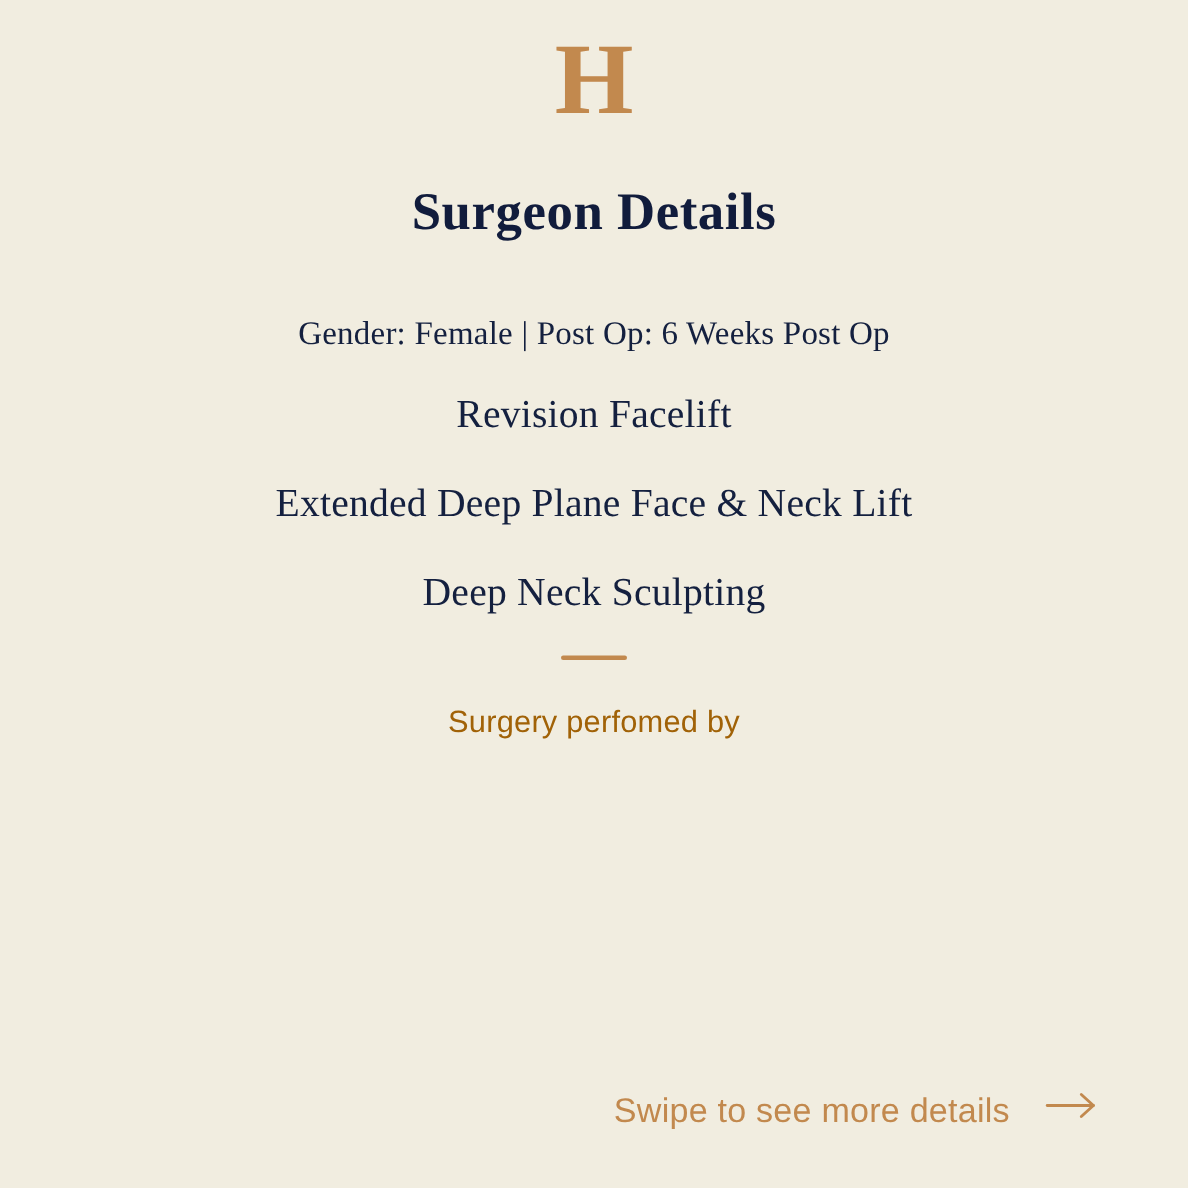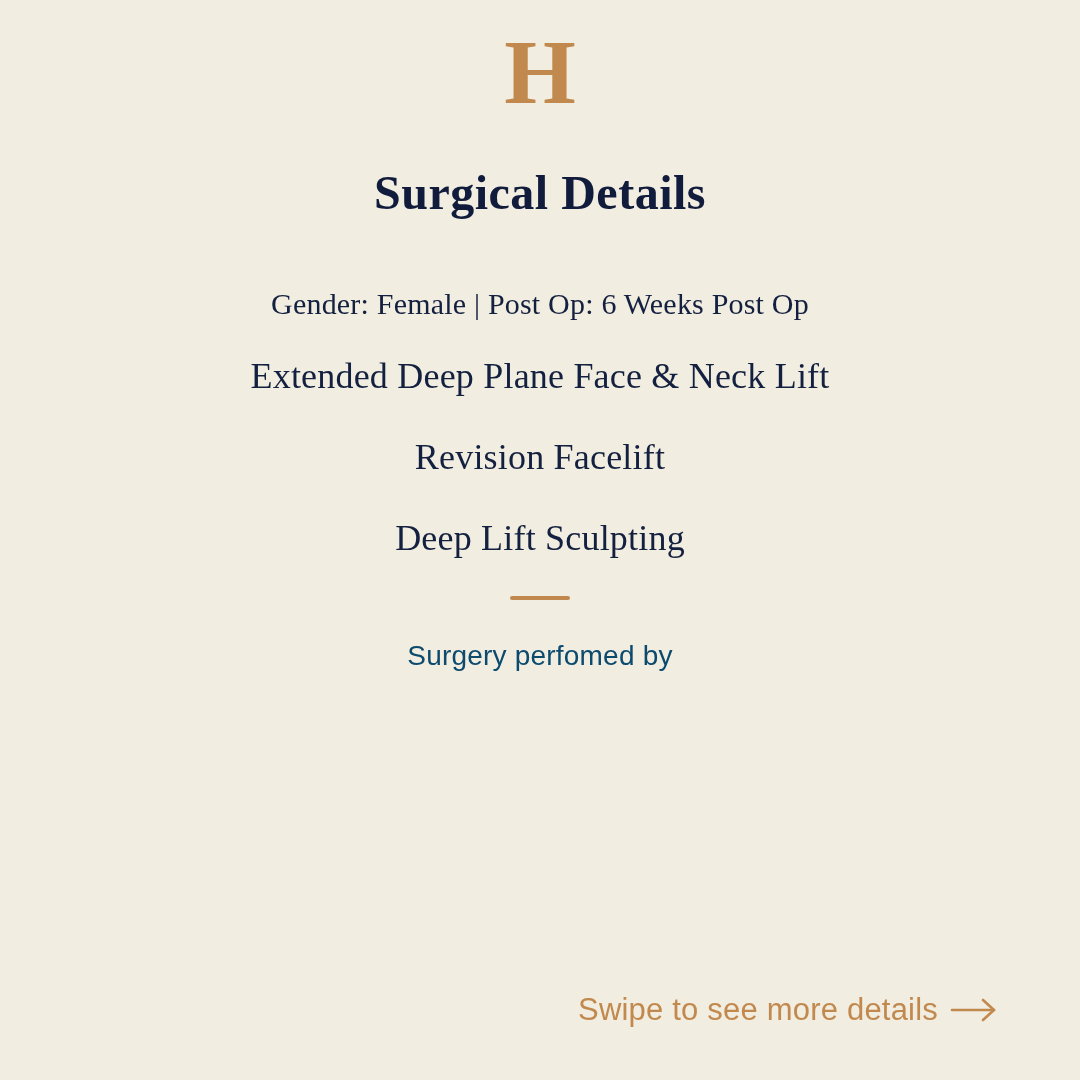--- a/index.html
+++ b/index.html
@@ -93,43 +93,43 @@
     border-radius: 2px;
   }
 
   
   .credit {
     position: absolute;
     top: 638px;
     left: 0;
     width: 1080px;
     text-align: center;
-    color: #0c4a6e;
+    color: #a16207;
   }
   .credit-by {
     font-size: 28px;
     line-height: 1.25;
     letter-spacing: 0.2px;
     margin-bottom: 10px;
   }
   .credit-name {
     font-size: 29px;
     font-weight: 700;
     line-height: 1.25;
     letter-spacing: 0.1px;
   }
 
   
   .swipe {
     position: absolute;
     right: 82px;
     bottom: 52px;
     display: flex;
-    align-items: center;
-    gap: 12px;
+    align-items: flex-start;
+    gap: 32px;
     color: #c2894e;
   }
   .swipe-label {
     font-size: 31px;
     letter-spacing: 0.2px;
     color: #c2894e;
     white-space: nowrap;
   }
   .swipe-arrow {
     display: block;
@@ -139,27 +139,27 @@
 </style>
 </head>
 <body>
 
 <div class="card">
 
   <div class="logo-wrap">
     <span class="logo-mark">H</span>
   </div>
 
-  <div class="title">Surgical Details</div>
+  <div class="title">Surgeon Details</div>
 
   <div class="details">
     <div class="meta-line">Gender: Female | Post Op: 6 Weeks Post Op</div>
+    <div class="proc">Revision Facelift</div>
     <div class="proc">Extended Deep Plane Face &amp; Neck Lift</div>
-    <div class="proc">Revision Facelift</div>
-    <div class="proc last">Deep Lift Sculpting</div>
+    <div class="proc last">Deep Neck Sculpting</div>
   </div>
 
   <div class="divider"></div>
 
   <div class="credit">
     <div class="credit-by">Surgery perfomed by</div>
   </div>
 
   <div class="swipe">
     <span class="swipe-label">Swipe to see more details</span>

